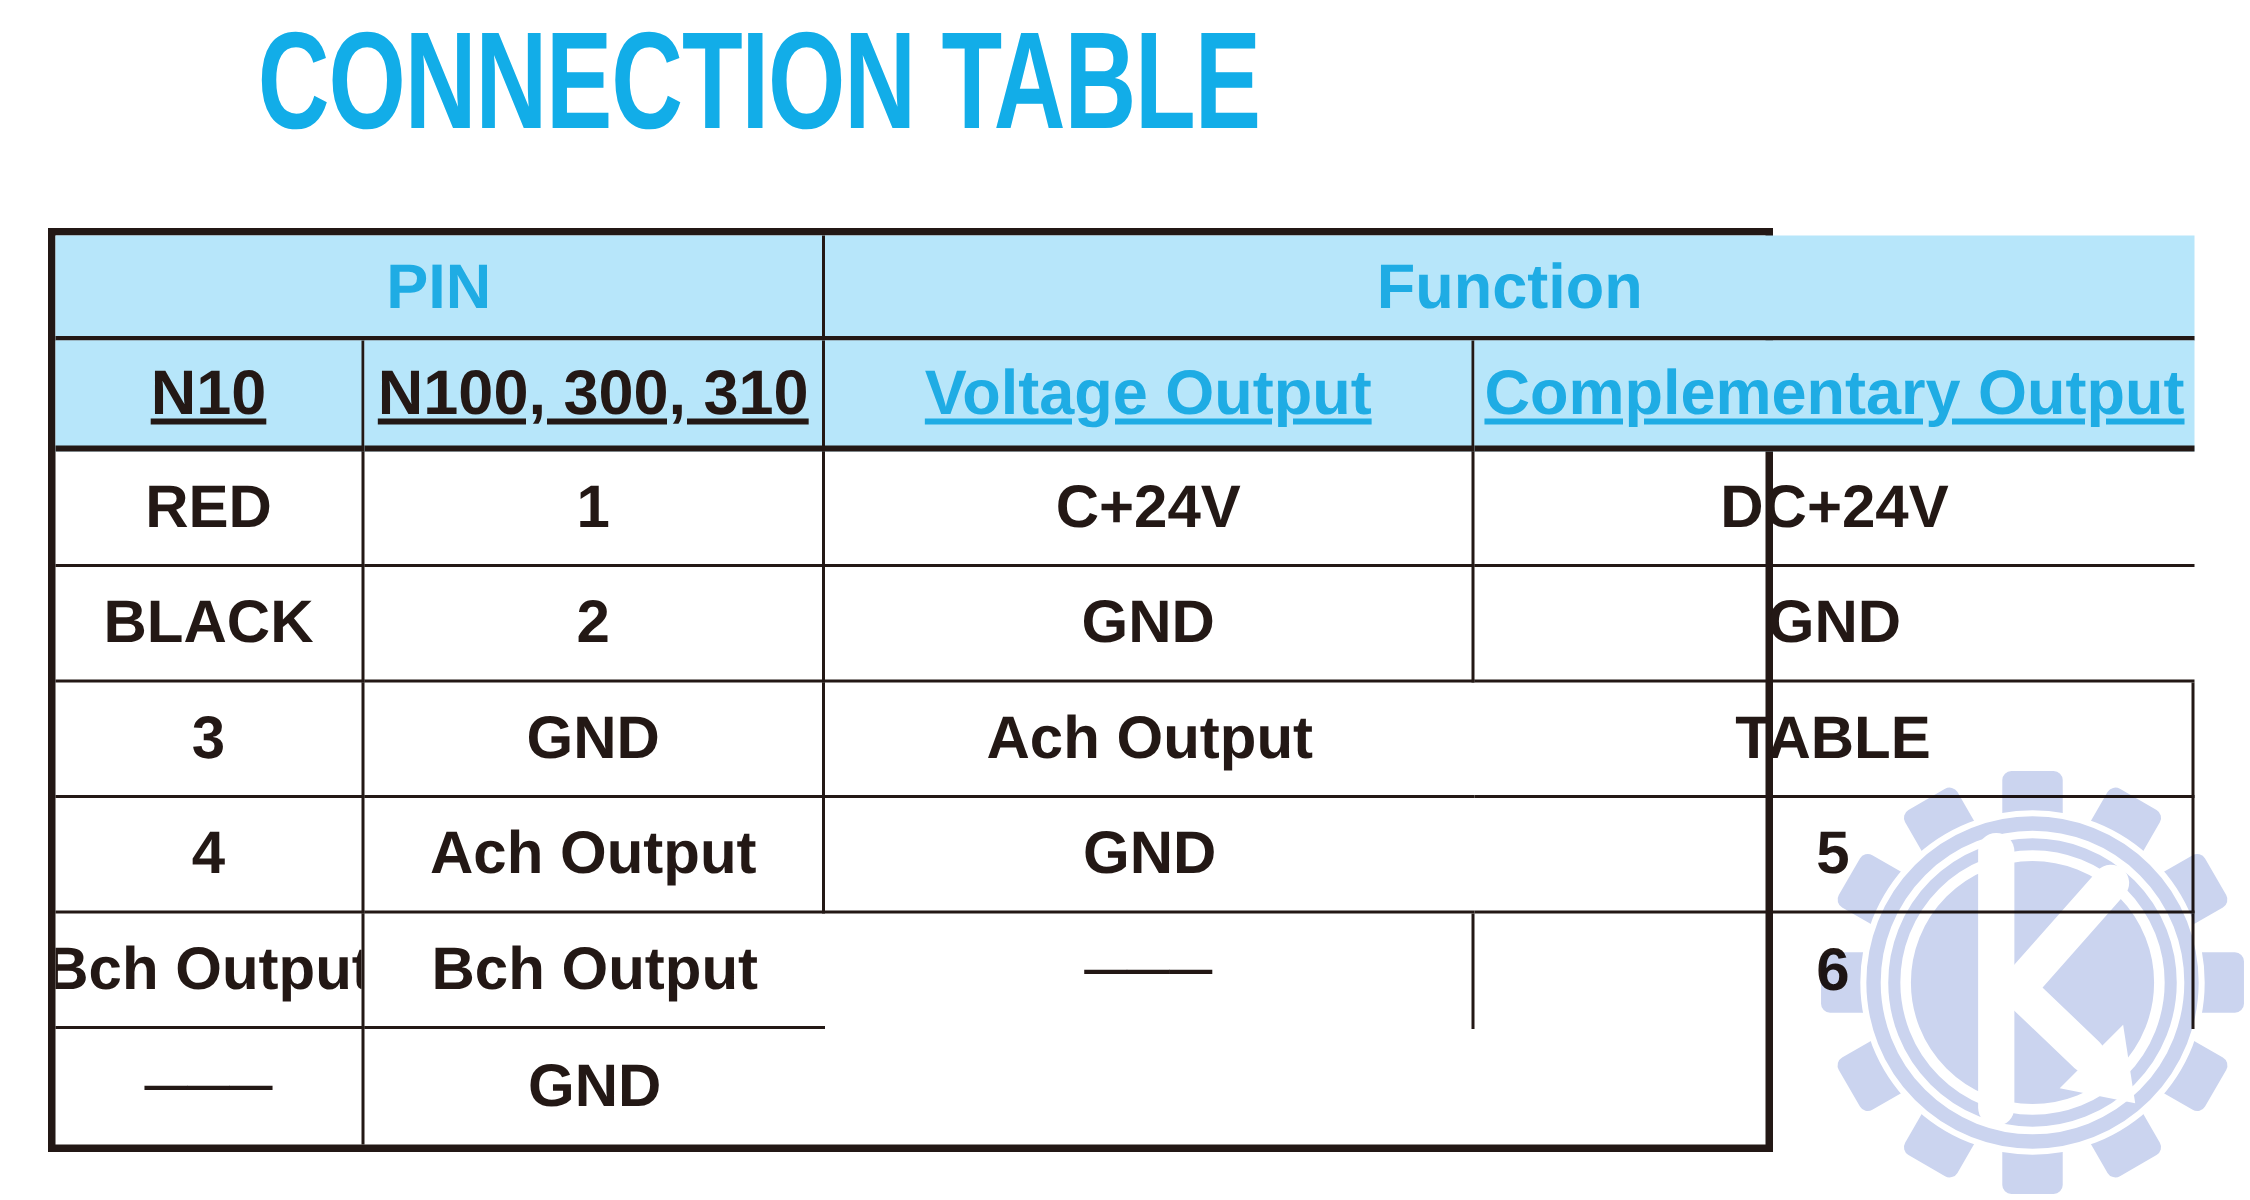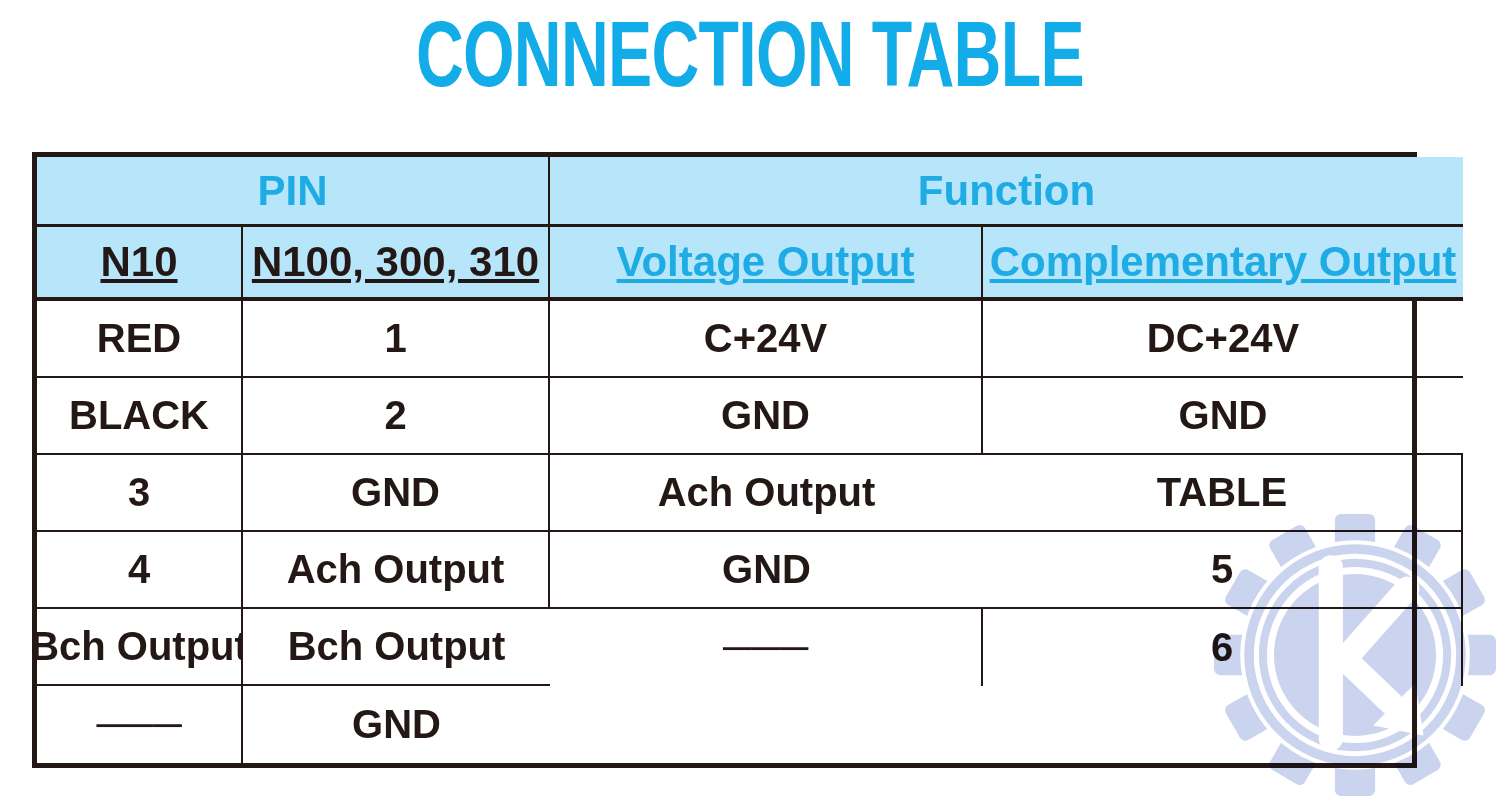--- a/index.html
+++ b/index.html
@@ -17,39 +17,40 @@
     position:relative;
     overflow:hidden;
   }
   .page{position:absolute;inset:0;}
 
   
   .title{
     position:absolute;
     top:8px;left:0;right:0;
     margin:0;
-    text-align:center;
+    text-align:left;
     font-size:92px;
     line-height:1.0;
     font-weight:700;
     color:var(--title-cyan);
     white-space:nowrap;
+    padding-left:42px;
   }
   .title-inner{
     display:inline-block;
     transform:scaleX(0.72);
     transform-origin:center;
     letter-spacing:-1px;
   }
 
   
   .conn-table{
     position:absolute;
     left:32px;top:152px;
-    width:1385px;height:616px;
+    width:1150px;height:616px;
     box-sizing:border-box;
     border:5px solid var(--ink);
     background:#fff;
     display:grid;
     grid-template-columns:206px 307px 433px 480px;
     grid-template-rows:70px 74px repeat(6, 1fr);
   }
   .cell{
     display:flex;
     align-items:center;

